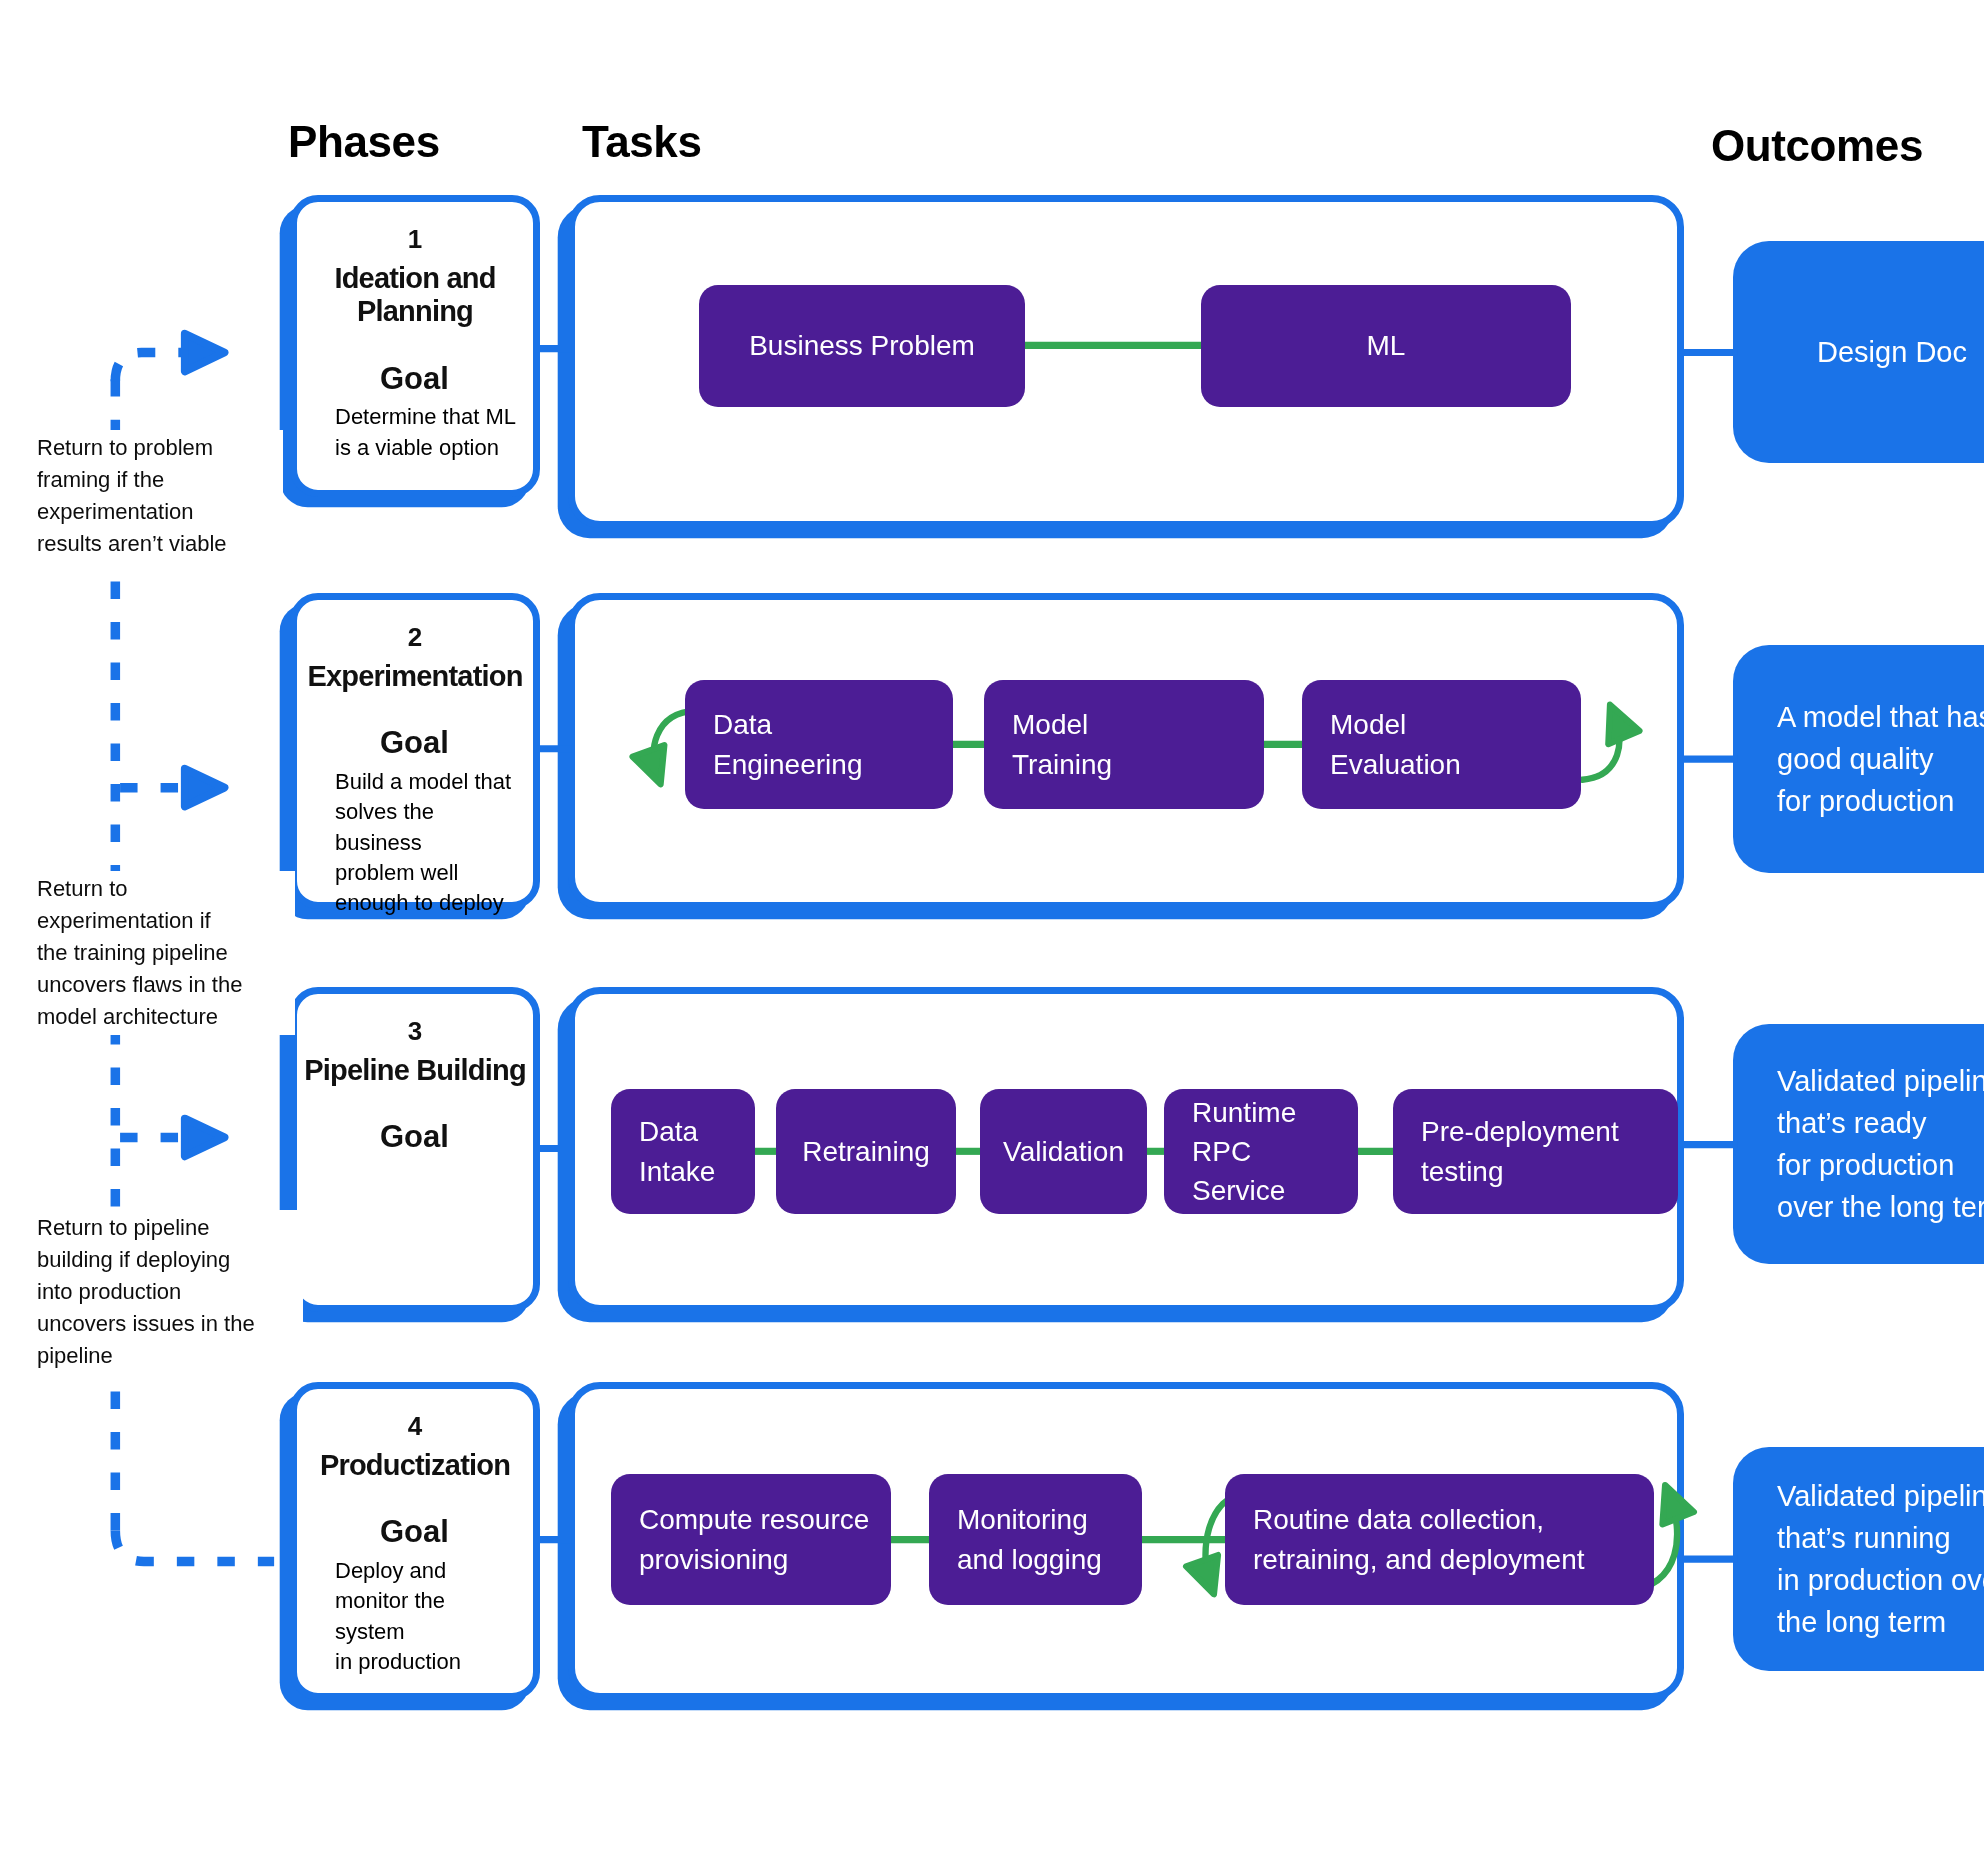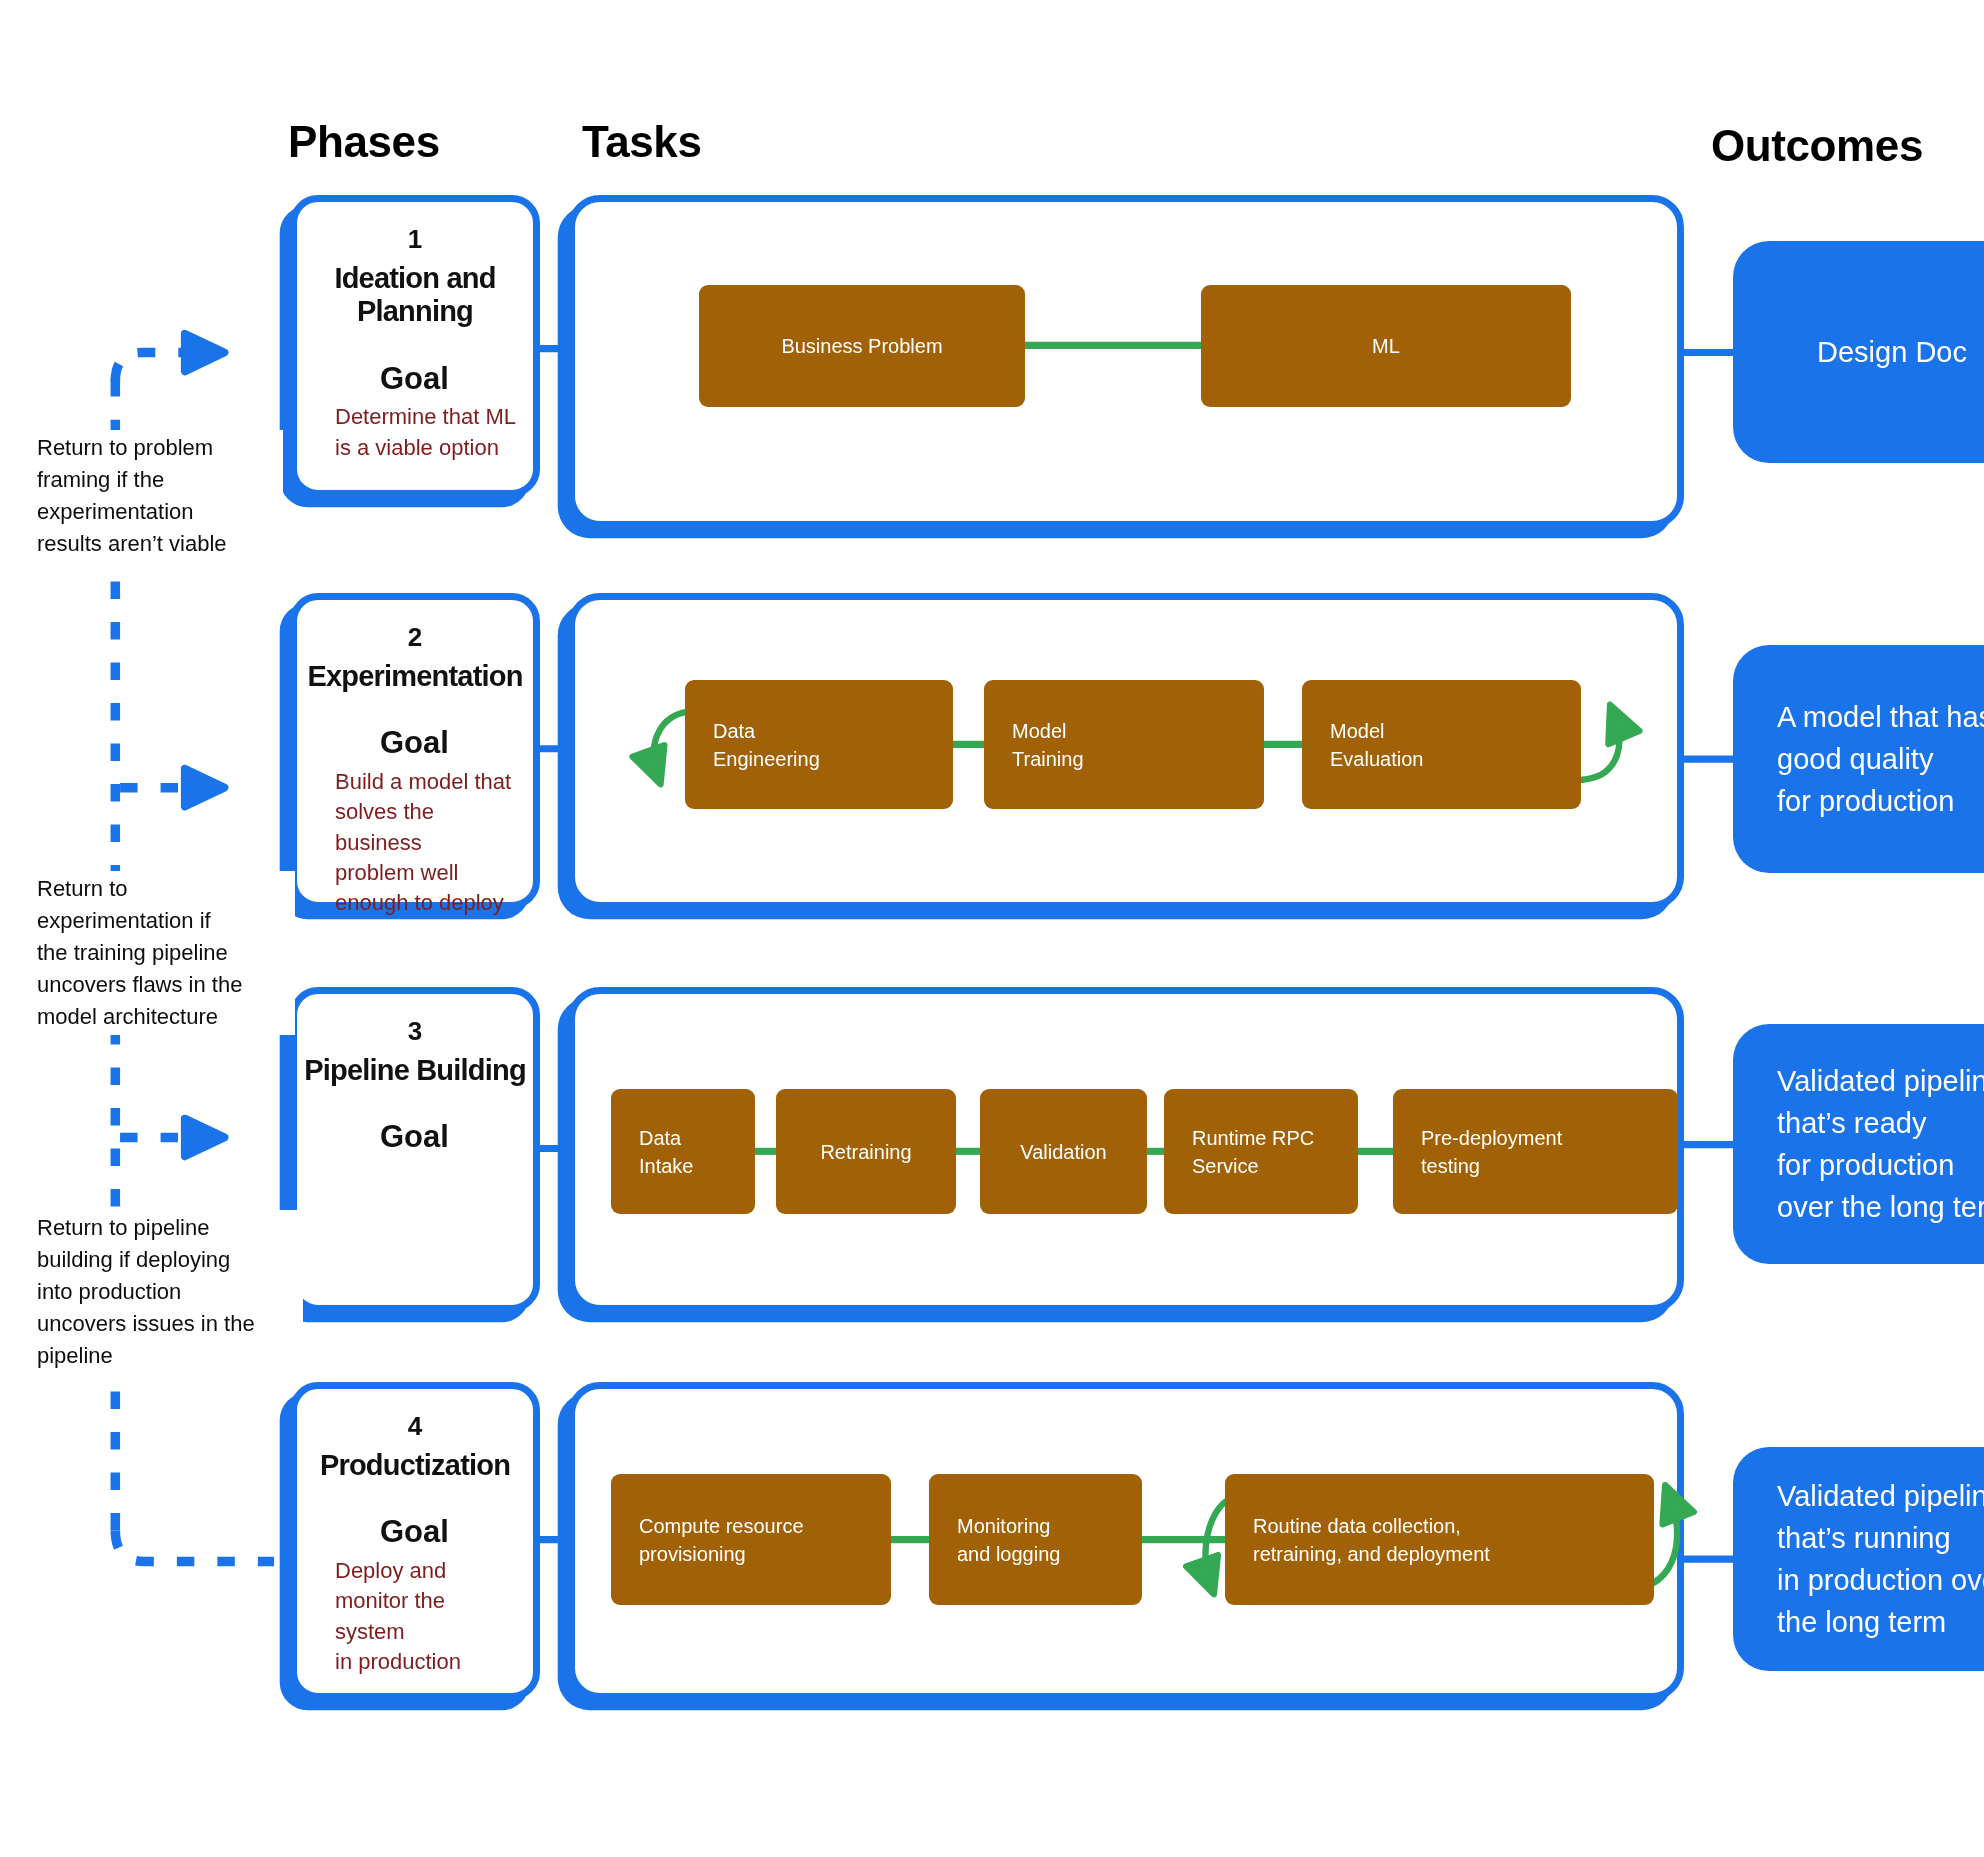--- a/index.html
+++ b/index.html
@@ -12,40 +12,40 @@
   .phase-box{
     position:absolute;left:290px;width:250px;box-sizing:border-box;
     background:#fff;border:7.1px solid #1A73E8;border-radius:28px;
     box-shadow:-10.3px 10.3px 0 0 #1A73E8;
     padding:22px 16px 16px 38px;display:flex;flex-direction:column;z-index:1;
   }
   .phase-number{font-size:26px;font-weight:700;color:#111;text-align:center;margin-left:-22px;}
   .phase-title{font-size:29px;font-weight:700;color:#111;text-align:center;letter-spacing:-0.8px;
     margin:7.1px -12px 0 -34px;line-height:1.15;}
   .goal-label{font-size:31px;font-weight:700;color:#111;margin-top:32px;margin-left:45px;}
-  .goal-text{font-size:22px;font-weight:400;color:#7f1d1d;line-height:1.38;margin-top:5.6px;}
+  .goal-text{font-size:22px;font-weight:400;color:#000000;line-height:1.38;margin-top:5.6px;}
 
   .tasks-container{
     position:absolute;left:568px;width:1116px;box-sizing:border-box;
     background:#fff;border:7.1px solid #1A73E8;border-radius:32px;
     box-shadow:-10.3px 10.3px 0 0 #1A73E8;z-index:1;
   }
 
   .outcome-box{
     position:absolute;left:1733px;width:318px;box-sizing:border-box;
     background:#1A73E8;border-radius:36px;color:#fff;
     display:flex;align-items:center;padding-left:44px;padding-right:12px;z-index:1;
   }
   .outcome-box.center{justify-content:center;padding:0 16px;text-align:center;}
   .outcome-text{font-size:29px;line-height:1.45;font-weight:400;}
 
   .task-box{
-    position:absolute;background:#a16207;border-radius:9px;color:#fff;
+    position:absolute;background:#4c1d95;border-radius:19px;color:#fff;
     display:flex;flex-direction:column;justify-content:center;z-index:3;
-    font-size:20px;line-height:1.4;box-sizing:border-box;
+    font-size:28px;line-height:1.4;box-sizing:border-box;
   }
   .task-left{align-items:flex-start;padding-left:28px;padding-right:8px;}
   .task-center{align-items:center;text-align:center;padding:0 4px;}
 
   .annotation{
     position:absolute;background:#fff;color:#0d0d0d;font-size:22px;font-weight:500;
     line-height:1.45;z-index:4;padding:2.4px 0;
   }
   .pre{white-space:pre-line;}
   svg.wires{position:absolute;left:0;top:0;z-index:2;}

